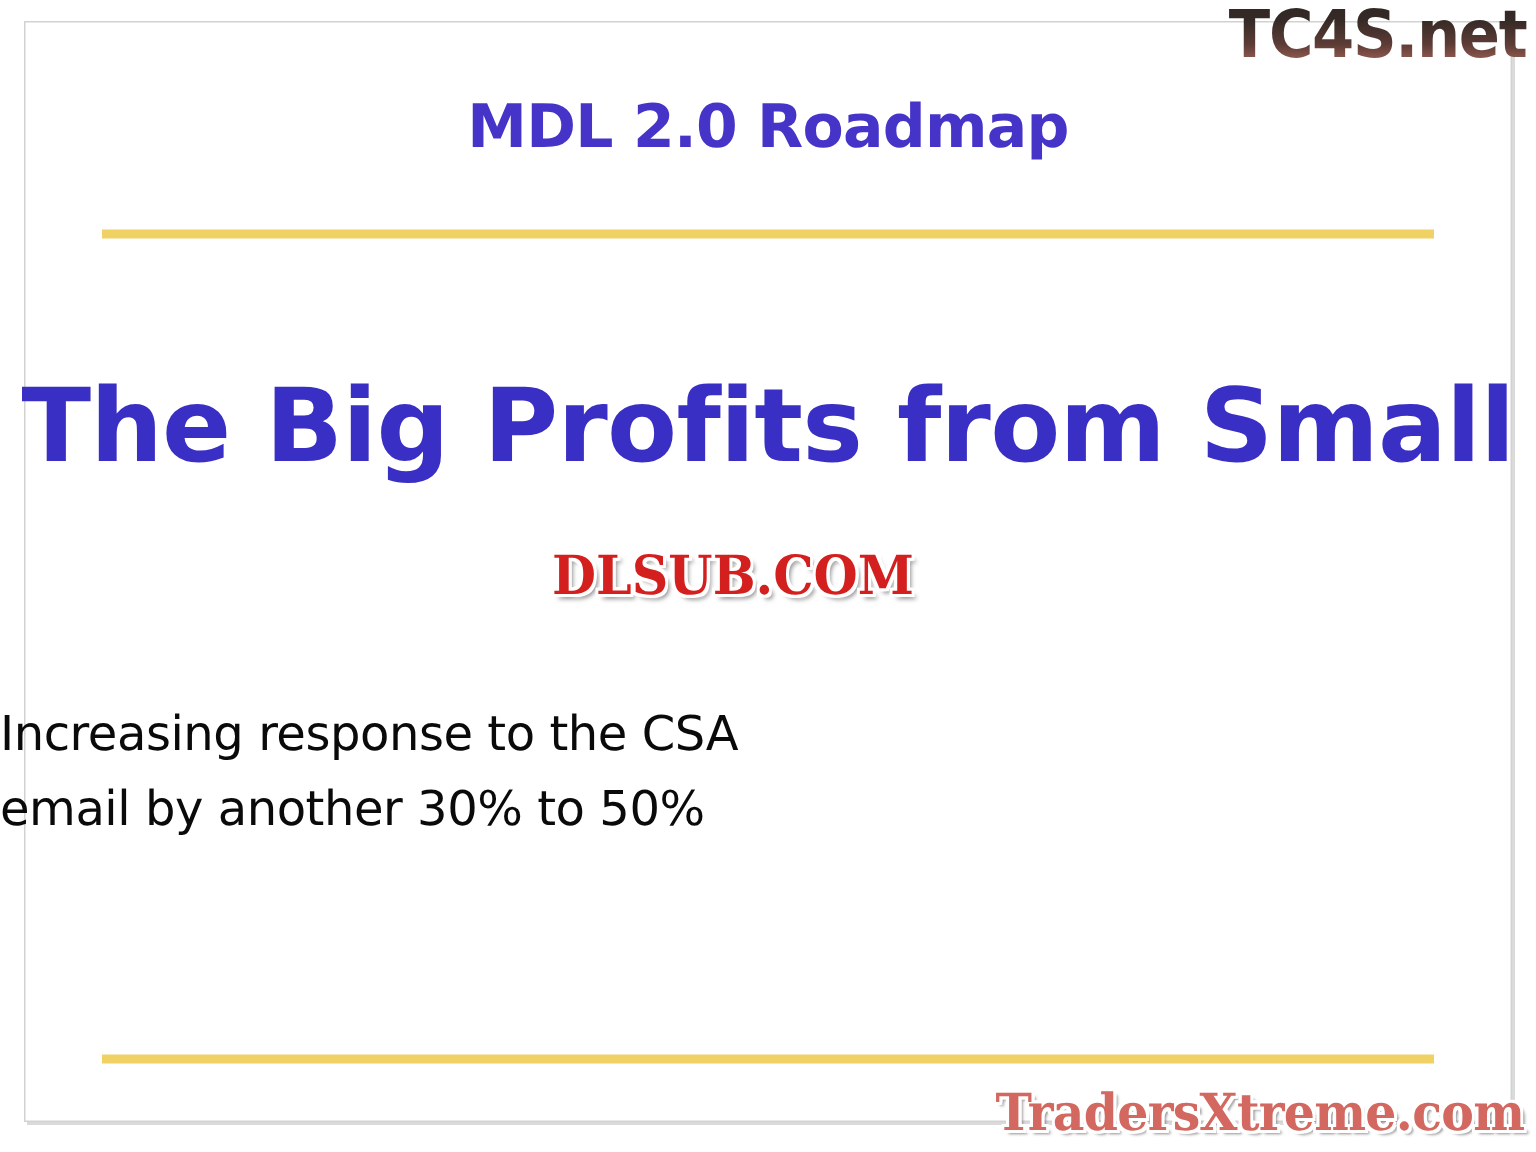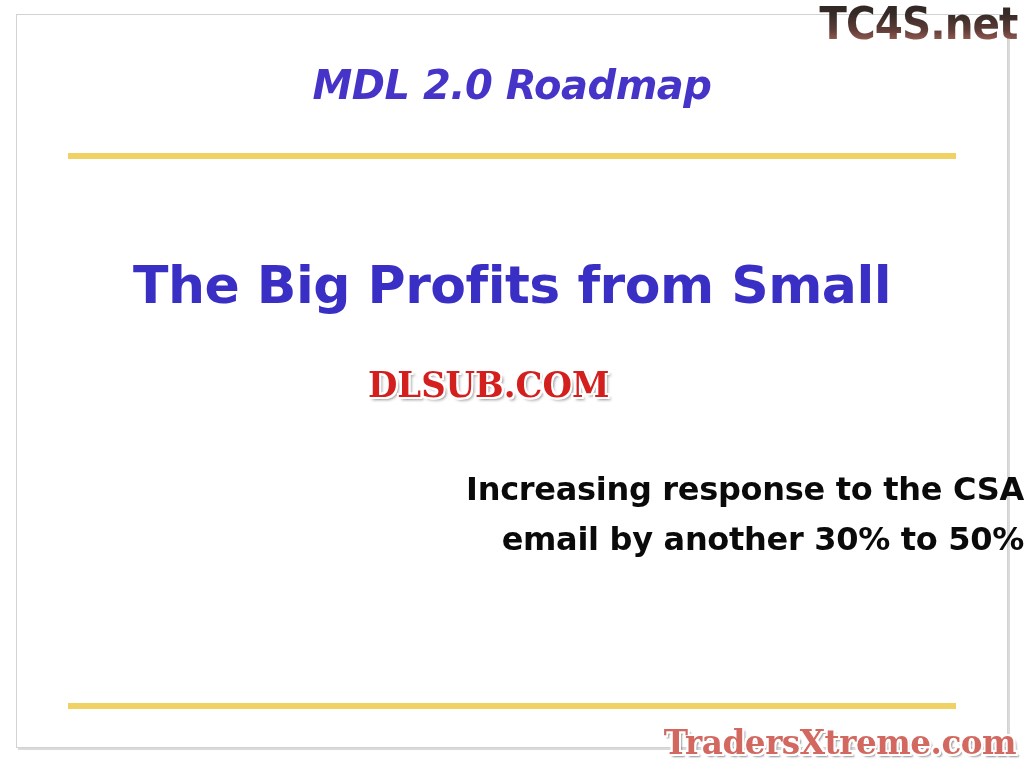--- a/index.html
+++ b/index.html
@@ -42,21 +42,20 @@
     left: 0;
     top: 62px;
     width: 1024px;
     text-align: center;
     font-family: "DejaVu Sans", "Liberation Sans", sans-serif;
     font-weight: bold;
     font-size: 40px;
     letter-spacing: -0.5px;
     color: #4634c9;
     white-space: nowrap;
-    font-style: italic;
   }
 
   
   .divider-rule {
     position: absolute;
     left: 68px;
     width: 888px;
     height: 6px;
     background: #efd164;
   }
@@ -65,36 +64,36 @@
 
   
   #headline {
     position: absolute;
     left: 0;
     top: 248px;
     width: 1024px;
     text-align: center;
     font-family: "DejaVu Sans", "Liberation Sans", sans-serif;
     font-weight: bold;
-    font-size: 52px;
+    font-size: 68px;
     line-height: 74px;
     letter-spacing: -0.5px;
     color: #3a2fc4;
   }
   #headline .hl-line { display: block; }
 
   
   #subheadline {
     position: absolute;
     left: 0;
     top: 464px;
     width: 1024px;
-    text-align: right;
-    font-family: "DejaVu Sans", "Liberation Sans", sans-serif;
-    font-weight: bold;
+    text-align: left;
+    font-family: "DejaVu Sans", "Liberation Sans", sans-serif;
+    font-weight: normal;
     font-size: 32px;
     line-height: 50px;
     letter-spacing: -0.3px;
     color: #0a0a0a;
   }
   #subheadline .sh-line { display: block; }
 
   
   #watermark-tc4s {
     position: absolute;

